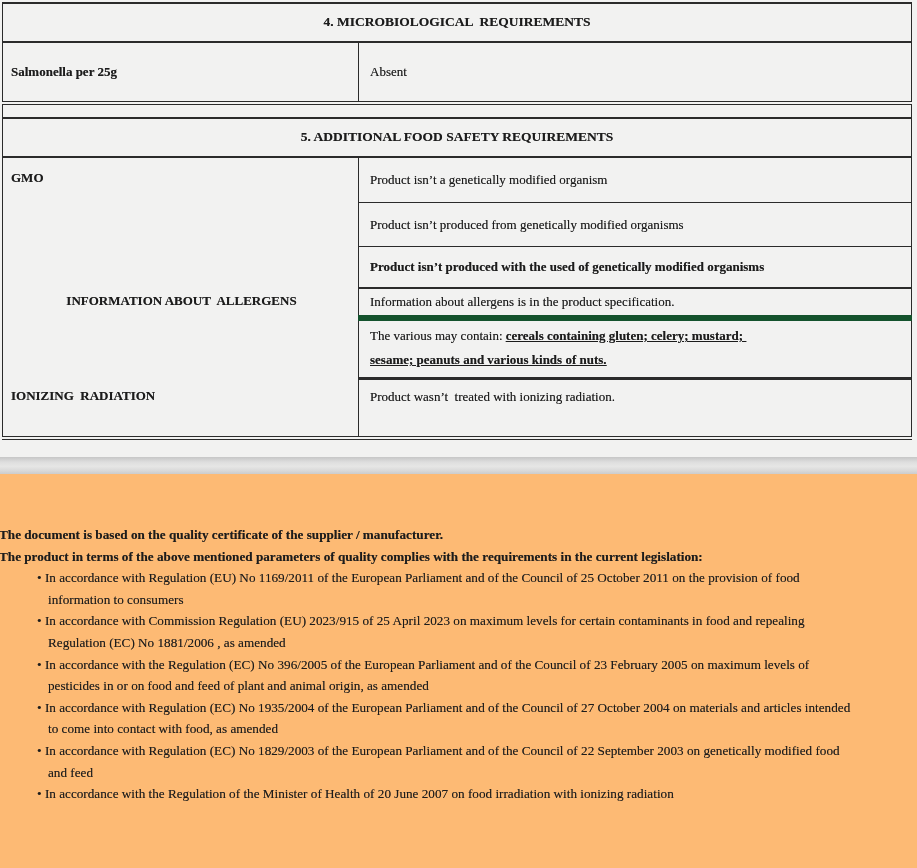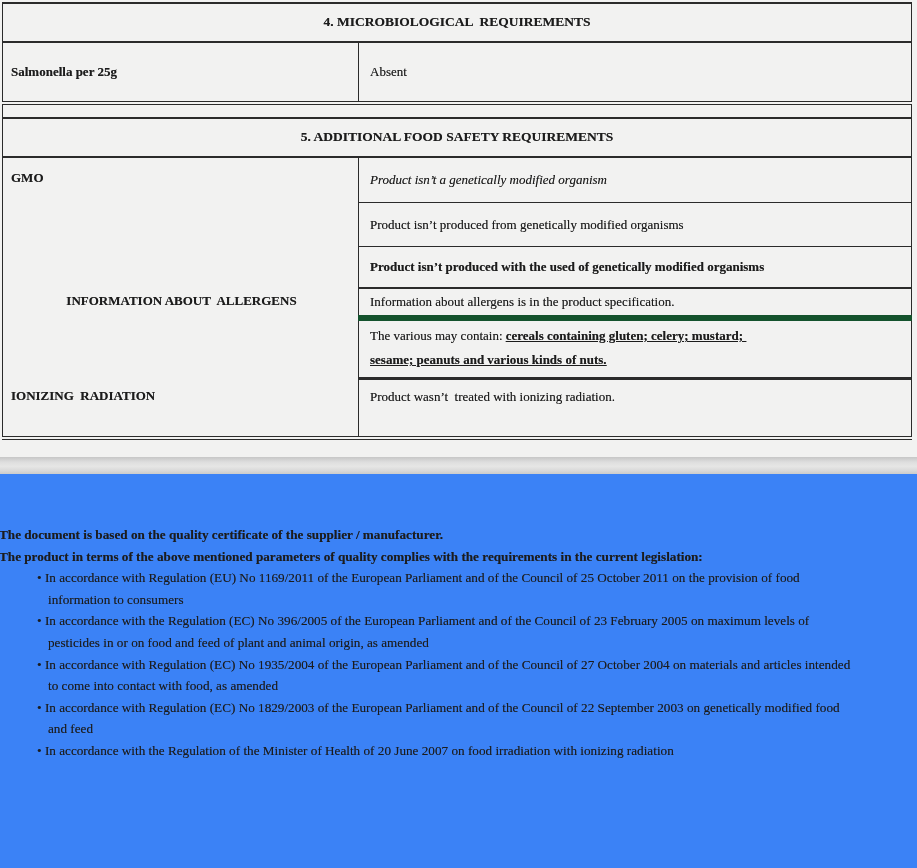--- a/index.html
+++ b/index.html
@@ -20,21 +20,21 @@
     background: #f2f2f1;
   }
   .separator-band {
     position: absolute; top: 457px; left: 0;
     width: 917px; height: 17px;
     background: linear-gradient(to bottom, #c7c7c7 0%, #dedede 30%, #e6e6e5 55%, #d9d9d9 80%, #cccccc 100%);
   }
   .lower-page {
     position: absolute; top: 474px; left: 0;
     width: 917px; height: 394px;
-    background: #3b82f6;
+    background: #fdba74;
   }
 
   
   table.req-table {
     position: absolute; top: 2px; left: 2px;
     width: 910px;
     border-collapse: collapse;
     table-layout: fixed;
   }
   .req-table td {
@@ -62,21 +62,21 @@
     padding: 4px 6px 4px 8px;
   }
   td.value-cell {
     vertical-align: middle;
     padding: 4px 10px 4px 11px;
   }
   tr.row-salmonella td { height: 50px; border-bottom: 4px double #2b2b2b; }
   tr.row-spacer td { height: 12px; border-bottom: 1px solid #2b2b2b; padding: 0; }
   td.rowspan-top { vertical-align: top; }
   tr.row-gmo-1 td { height: 36px; }
-  tr.row-gmo-1 td.value-cell { border-bottom: 1px solid #2b2b2b; font-style: italic; }
+  tr.row-gmo-1 td.value-cell { border-bottom: 1px solid #2b2b2b; }
   tr.row-gmo-2 td { height: 35px; border-bottom: 1px solid #2b2b2b; }
   tr.row-gmo-3 td { height: 32px; border-bottom: 2px solid #2b2b2b; font-weight: bold; }
   td.gmo-label { padding-top: 11px; }
   tr.row-allerg-1 td { height: 22px; }
   tr.row-allerg-1 td.value-cell { border-bottom: 6px solid #14532d; padding-top: 2px; padding-bottom: 2px; }
   td.allerg-label { padding-top: 4px; text-align: center; }
   tr.row-allerg-2 td { height: 49px; border-bottom: 3px solid #2b2b2b; }
   tr.row-allerg-2 td.value-cell { line-height: 24px; vertical-align: top; padding-top: 3px; }
   tr.row-ionizing td { height: 44px; border-bottom: 4px double #2b2b2b; vertical-align: top; }
   tr.row-ionizing td.label-cell { padding-top: 8px; }
@@ -162,20 +162,21 @@
       </table>
   </div>
 
   <div class="separator-band"></div>
 
   <div class="lower-page">
     <div class="footer-text">
       <div class="footer-intro">The document is based on the quality certificate of the supplier / manufacturer.</div>
       <div class="footer-intro">The product in terms of the above mentioned parameters of quality complies with the requirements in the current legislation:</div>
       <div class="bullet-item">In accordance with Regulation (EU) No 1169/2011 of the European Parliament and of the Council of 25 October 2011 on the provision of food information to consumers</div>
+      <div class="bullet-item">In accordance with Commission Regulation (EU) 2023/915 of 25 April 2023 on maximum levels for certain contaminants in food and repealing Regulation (EC) No 1881/2006 , as amended</div>
       <div class="bullet-item">In accordance with the Regulation (EC) No 396/2005 of the European Parliament and of the Council of 23 February 2005 on maximum levels of pesticides in or on food and feed of plant and animal origin, as amended</div>
       <div class="bullet-item">In accordance with Regulation (EC) No 1935/2004 of the European Parliament and of the Council of 27 October 2004 on materials and articles intended to come into contact with food, as amended</div>
       <div class="bullet-item">In accordance with Regulation (EC) No 1829/2003 of the European Parliament and of the Council of 22 September 2003 on genetically modified food and feed</div>
       <div class="bullet-item">In accordance with the Regulation of the Minister of Health of 20 June 2007 on food irradiation with ionizing radiation</div>
     </div>
   </div>
 
 </div>
 
 </body></html>

